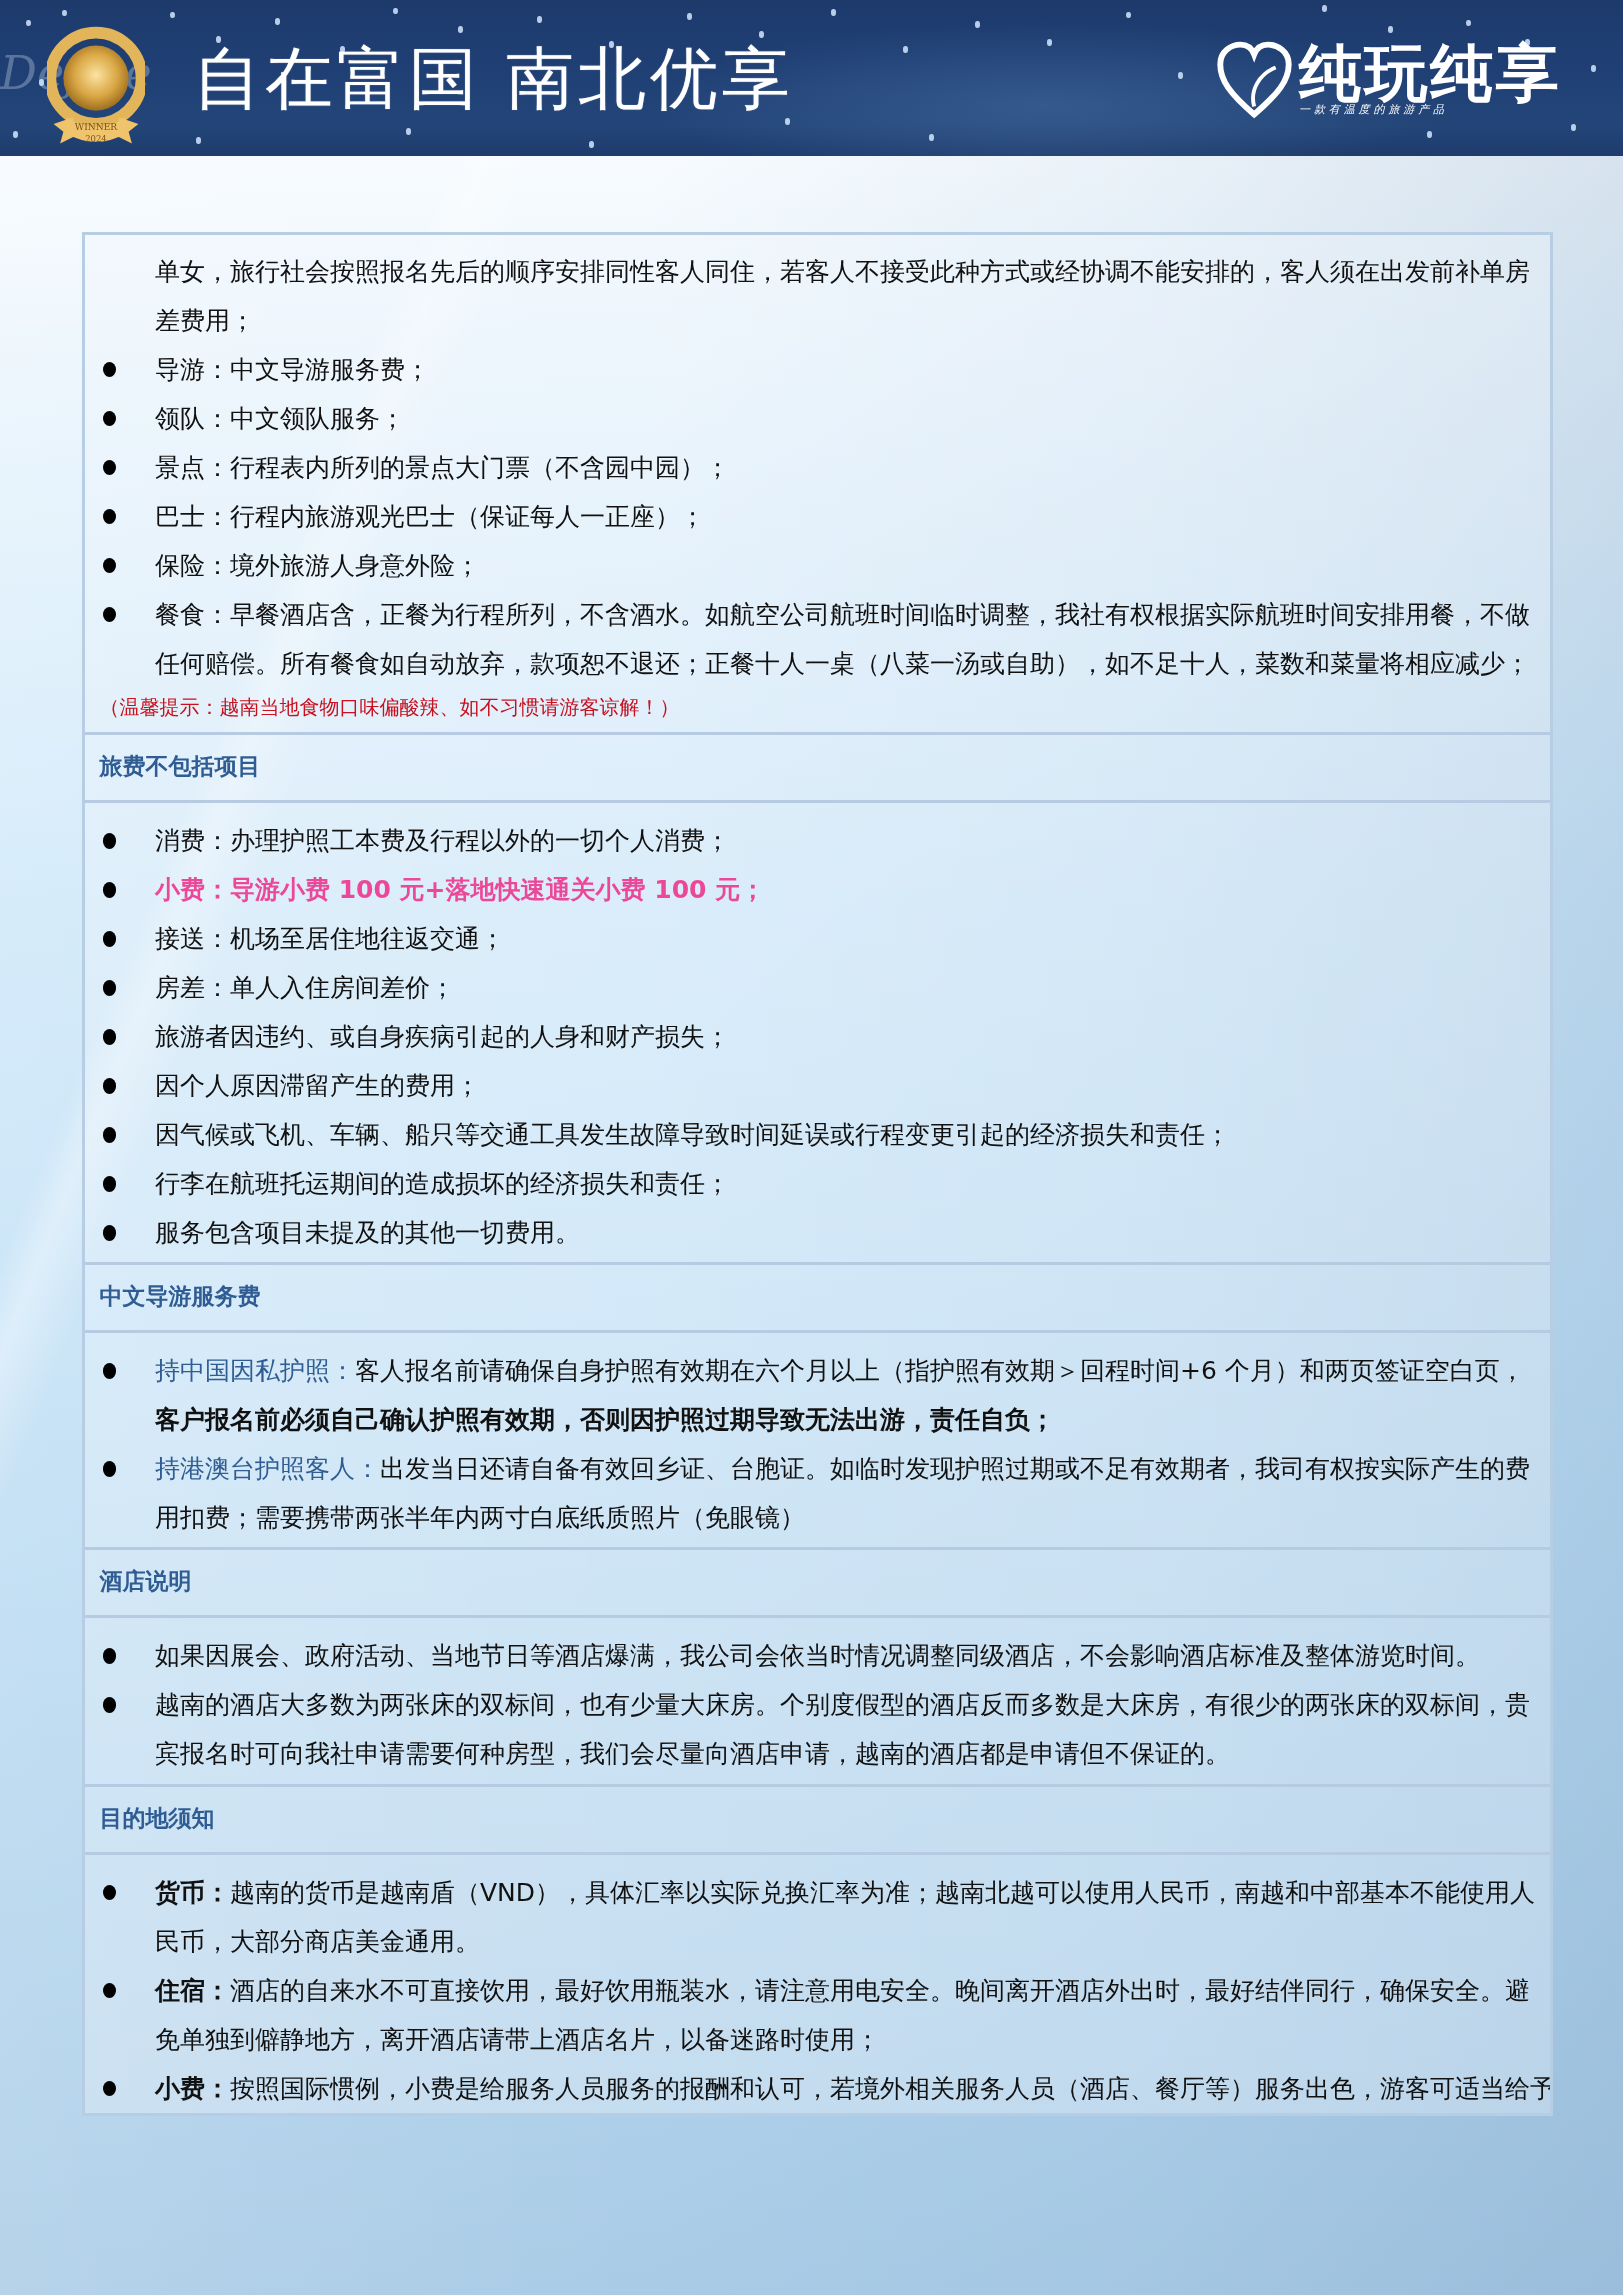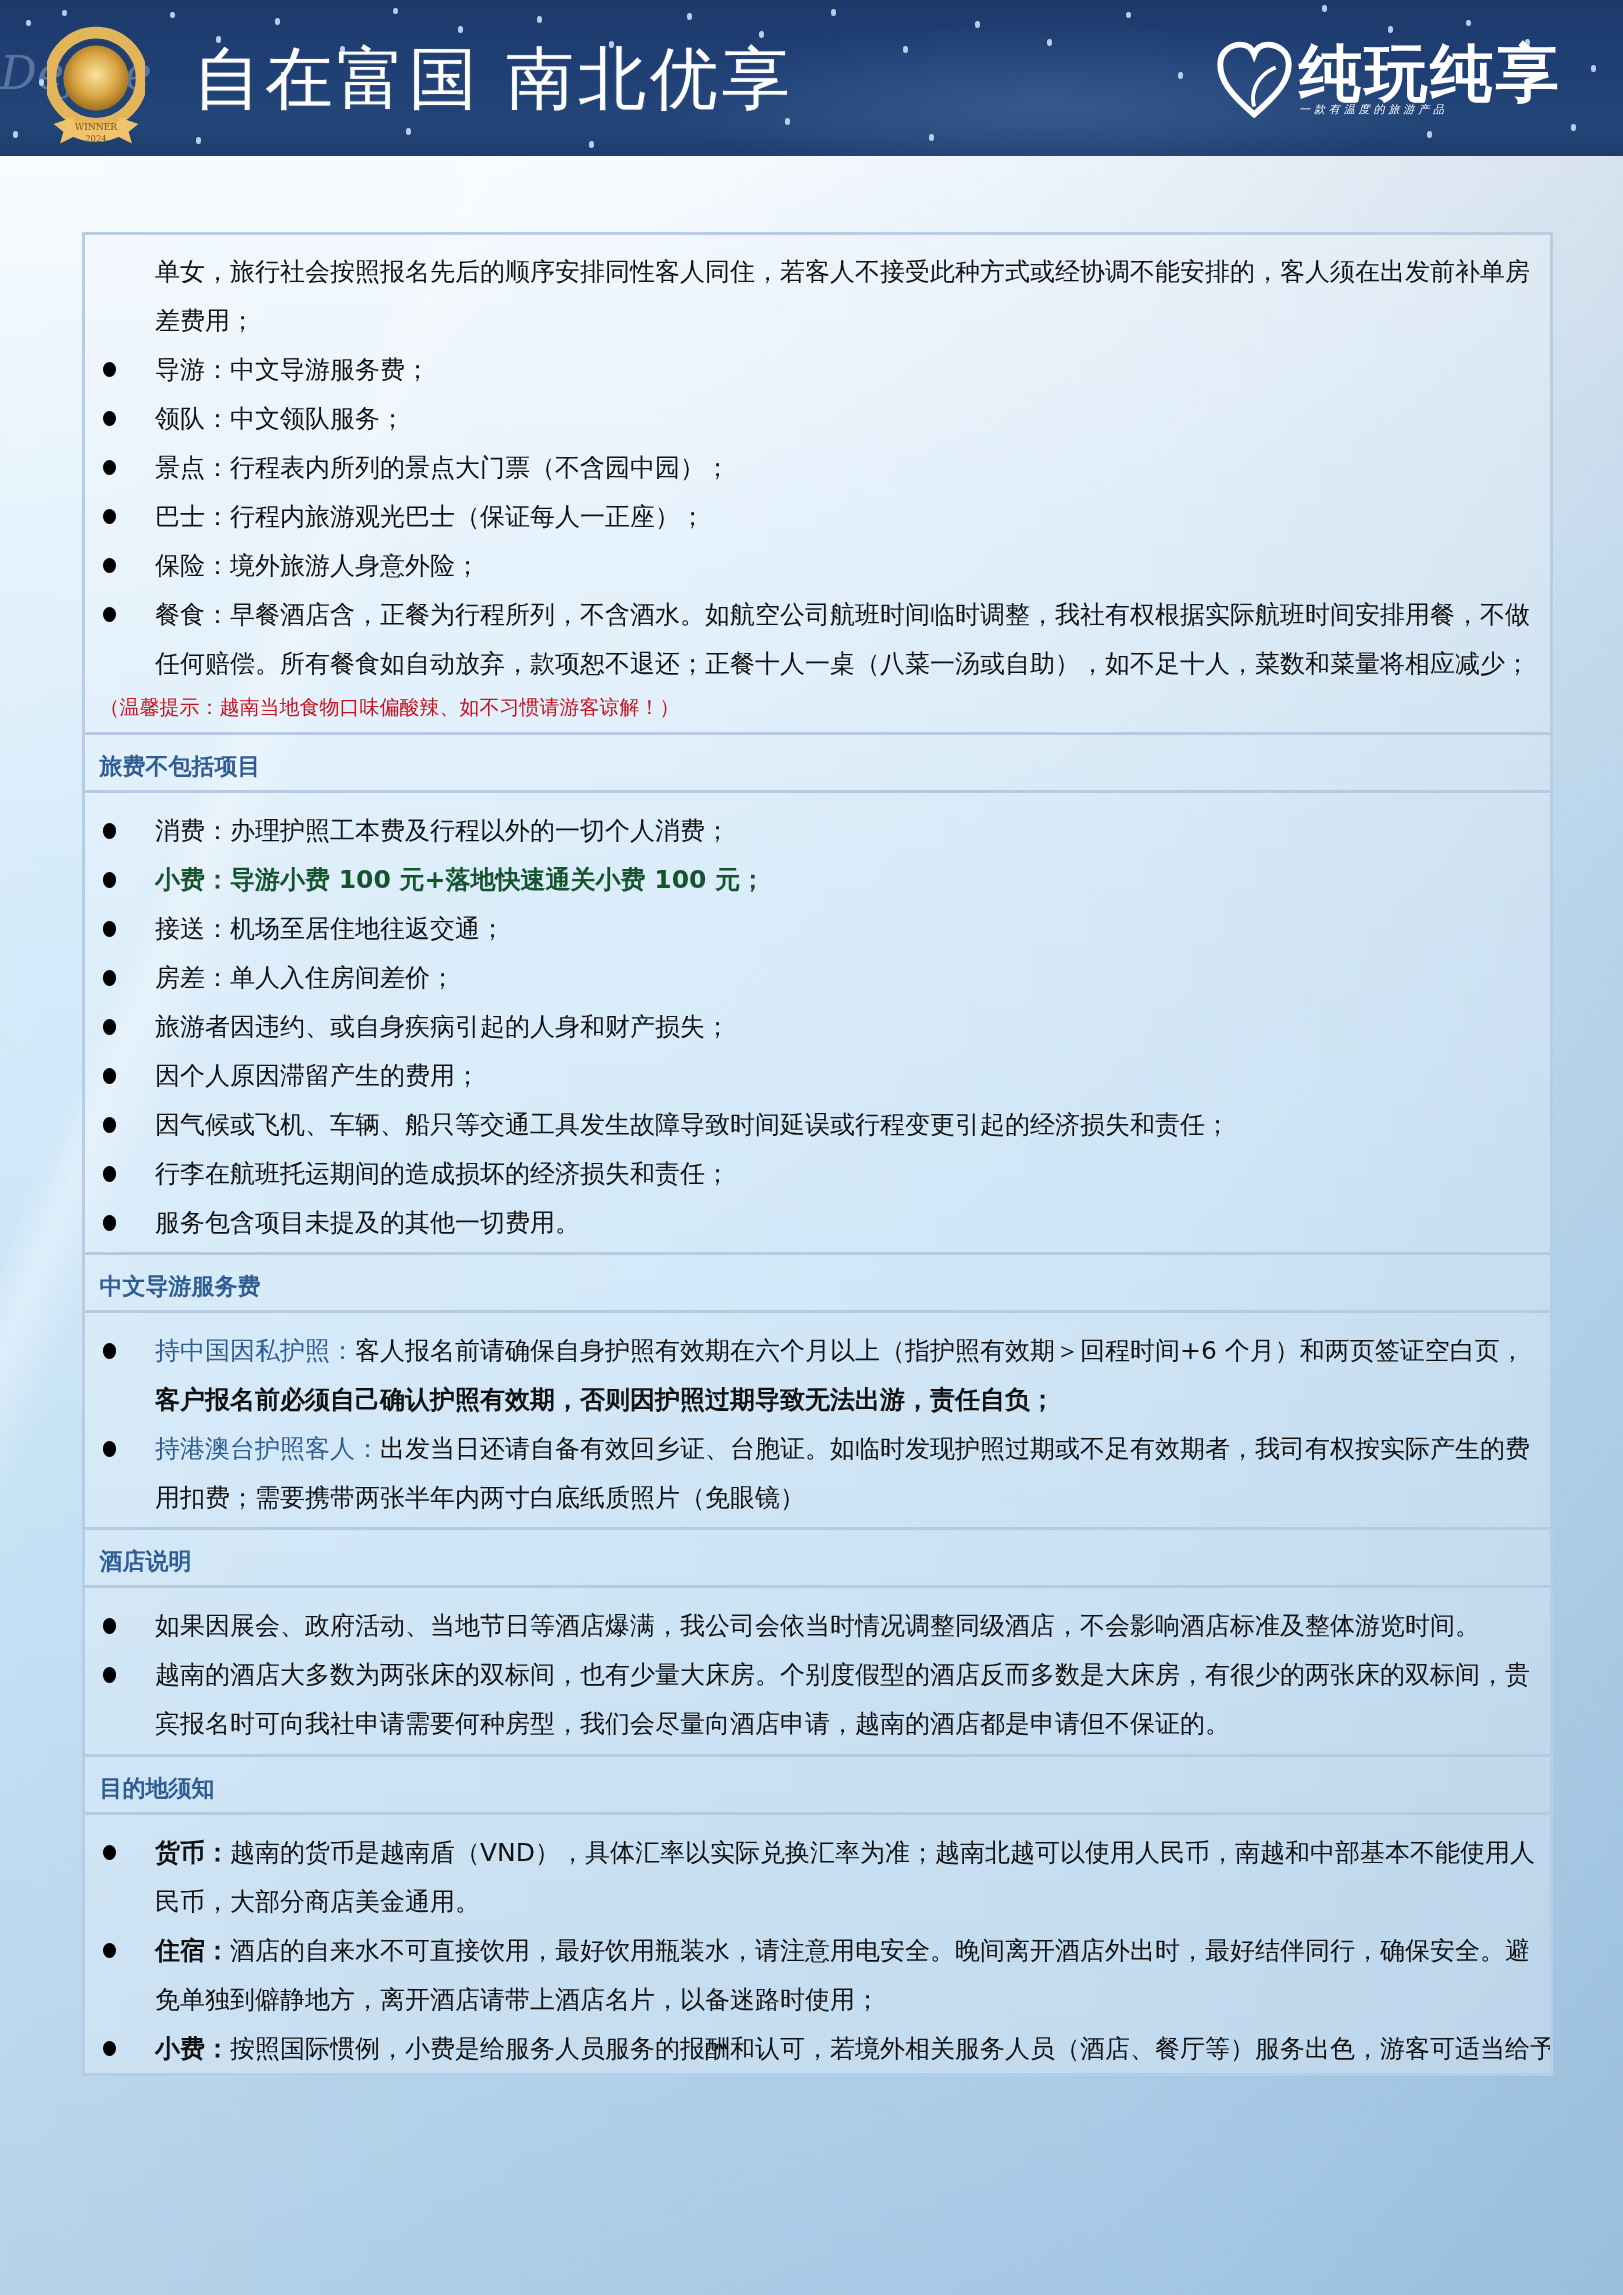--- a/index.html
+++ b/index.html
@@ -76,25 +76,25 @@
   .row {
     position: relative; padding-left: 70px; padding-right: 13px;
     font-size: 25px; line-height: 49px; color: #111111;
   }
   .row .dot {
     position: absolute; left: 17.7px; top: 17px; width: 13.7px; height: 15.7px; border-radius: 50%;
     background: #000;
   }
   .row.cont { }
   .t-bold { font-weight: bold; }
-  .t-red { color: #14532d; font-weight: bold; }
+  .t-red { color: #ec4899; font-weight: bold; }
   .t-blue { color: #2f5d93; font-weight: normal; }
   .note { padding-left: 14.4px; font-size: 20px; line-height: 39px; color: #c8101e; }
   .sec-title {
-    height: 58px; padding-left: 14.4px; font-size: 23px; line-height: 62px;
+    height: 68px; padding-left: 14.4px; font-size: 23px; line-height: 62px;
     color: #2f5d93; font-weight: bold;
   }
 </style>
 </head>
 <body>
 
 <div class="page-bg"></div>
 
 <div class="header">
   <div class="wave"></div>

